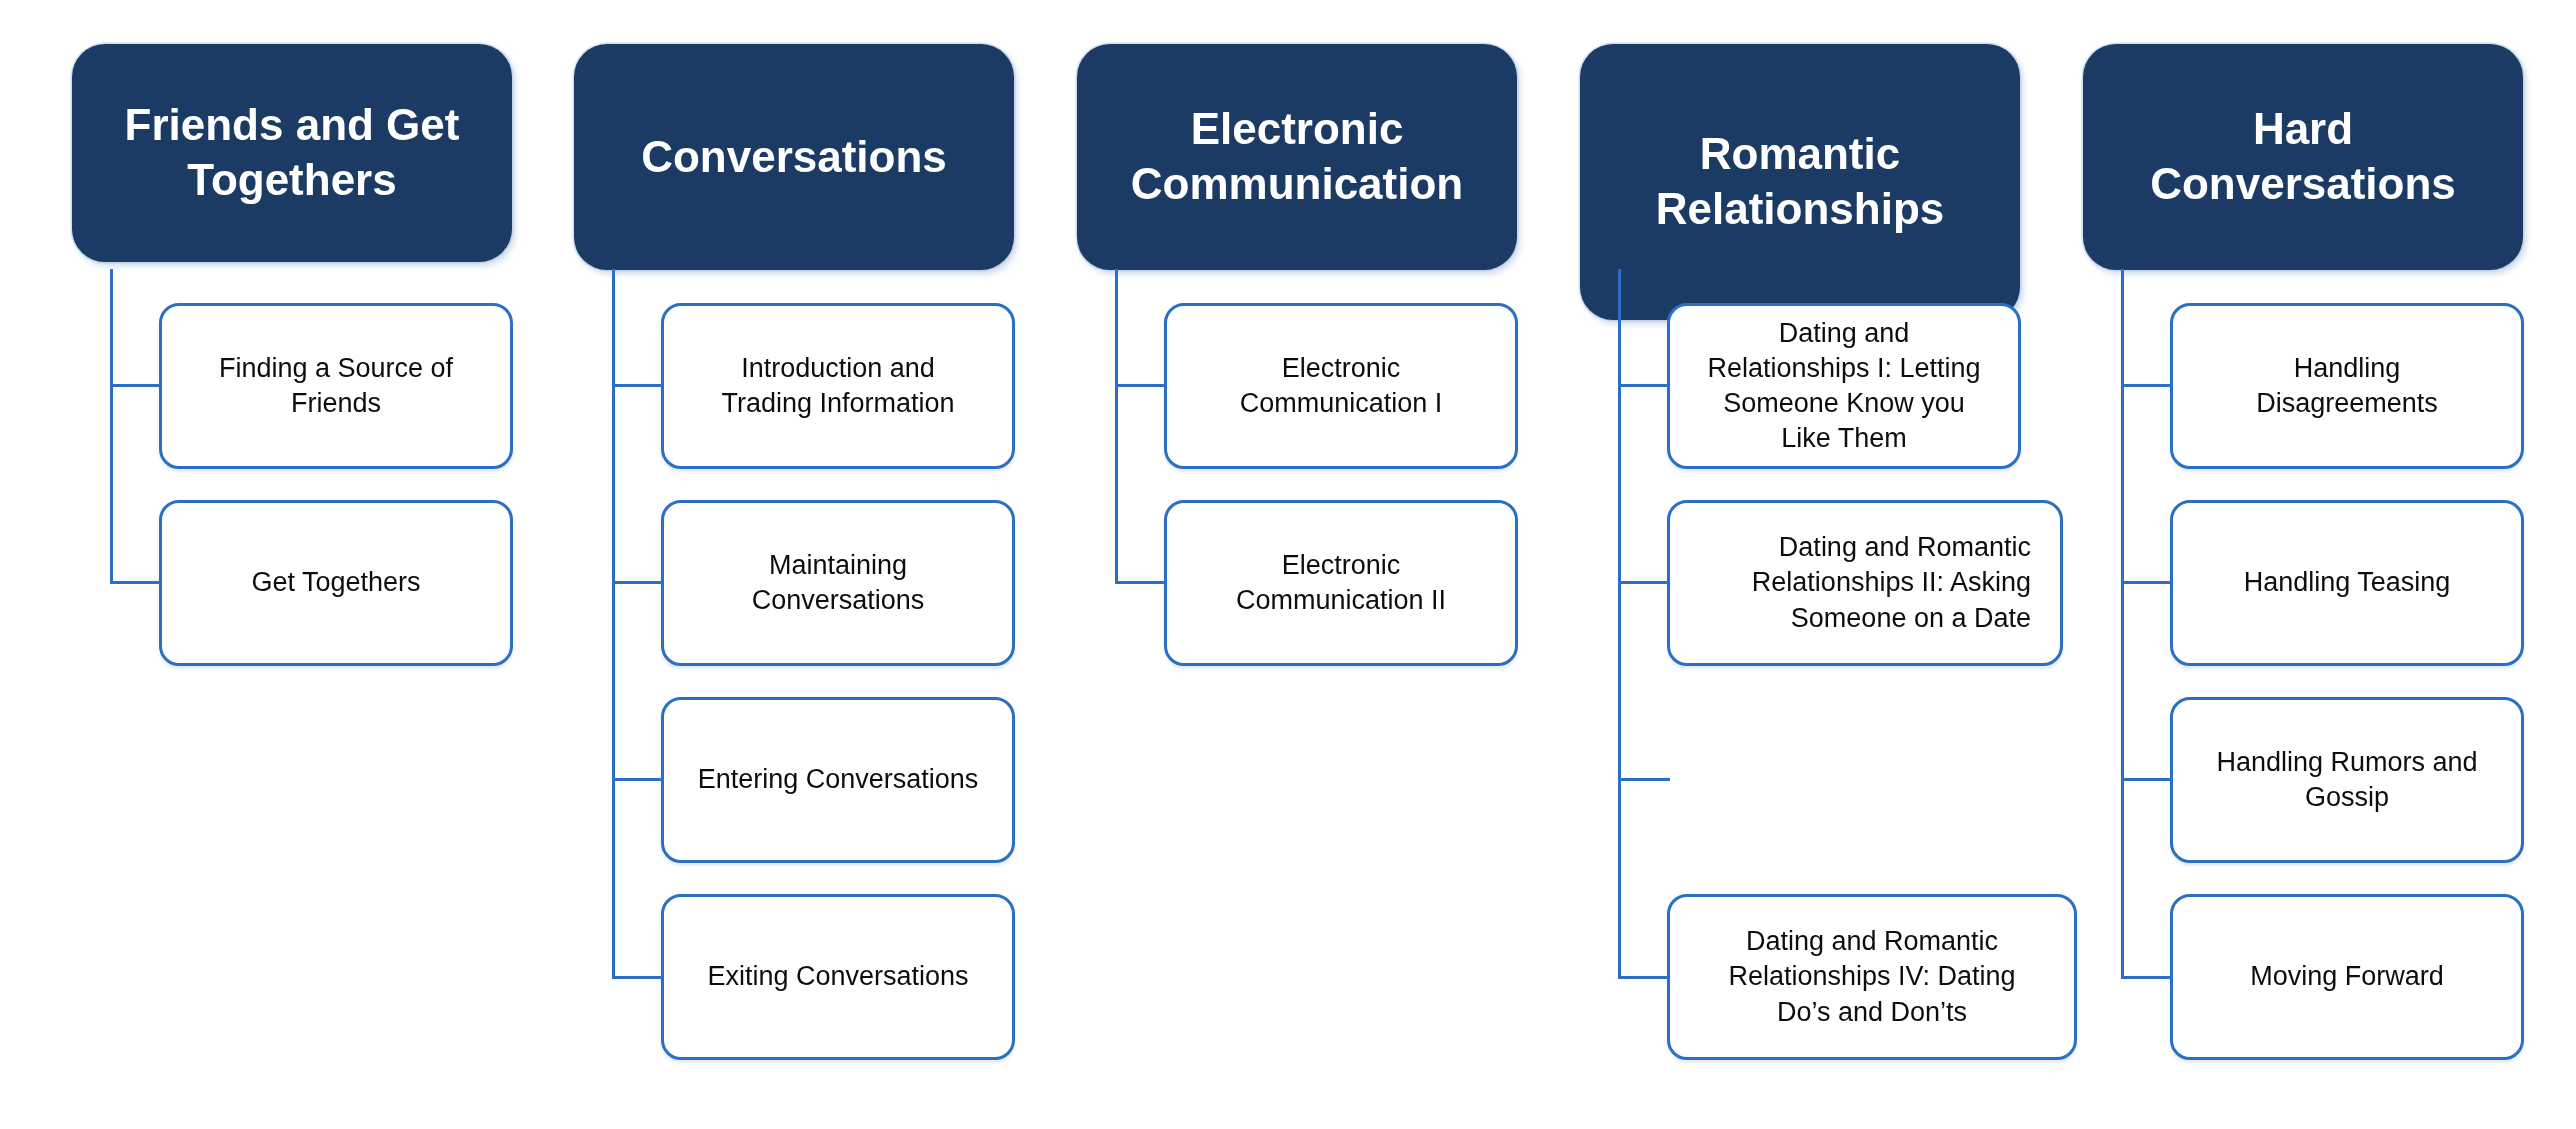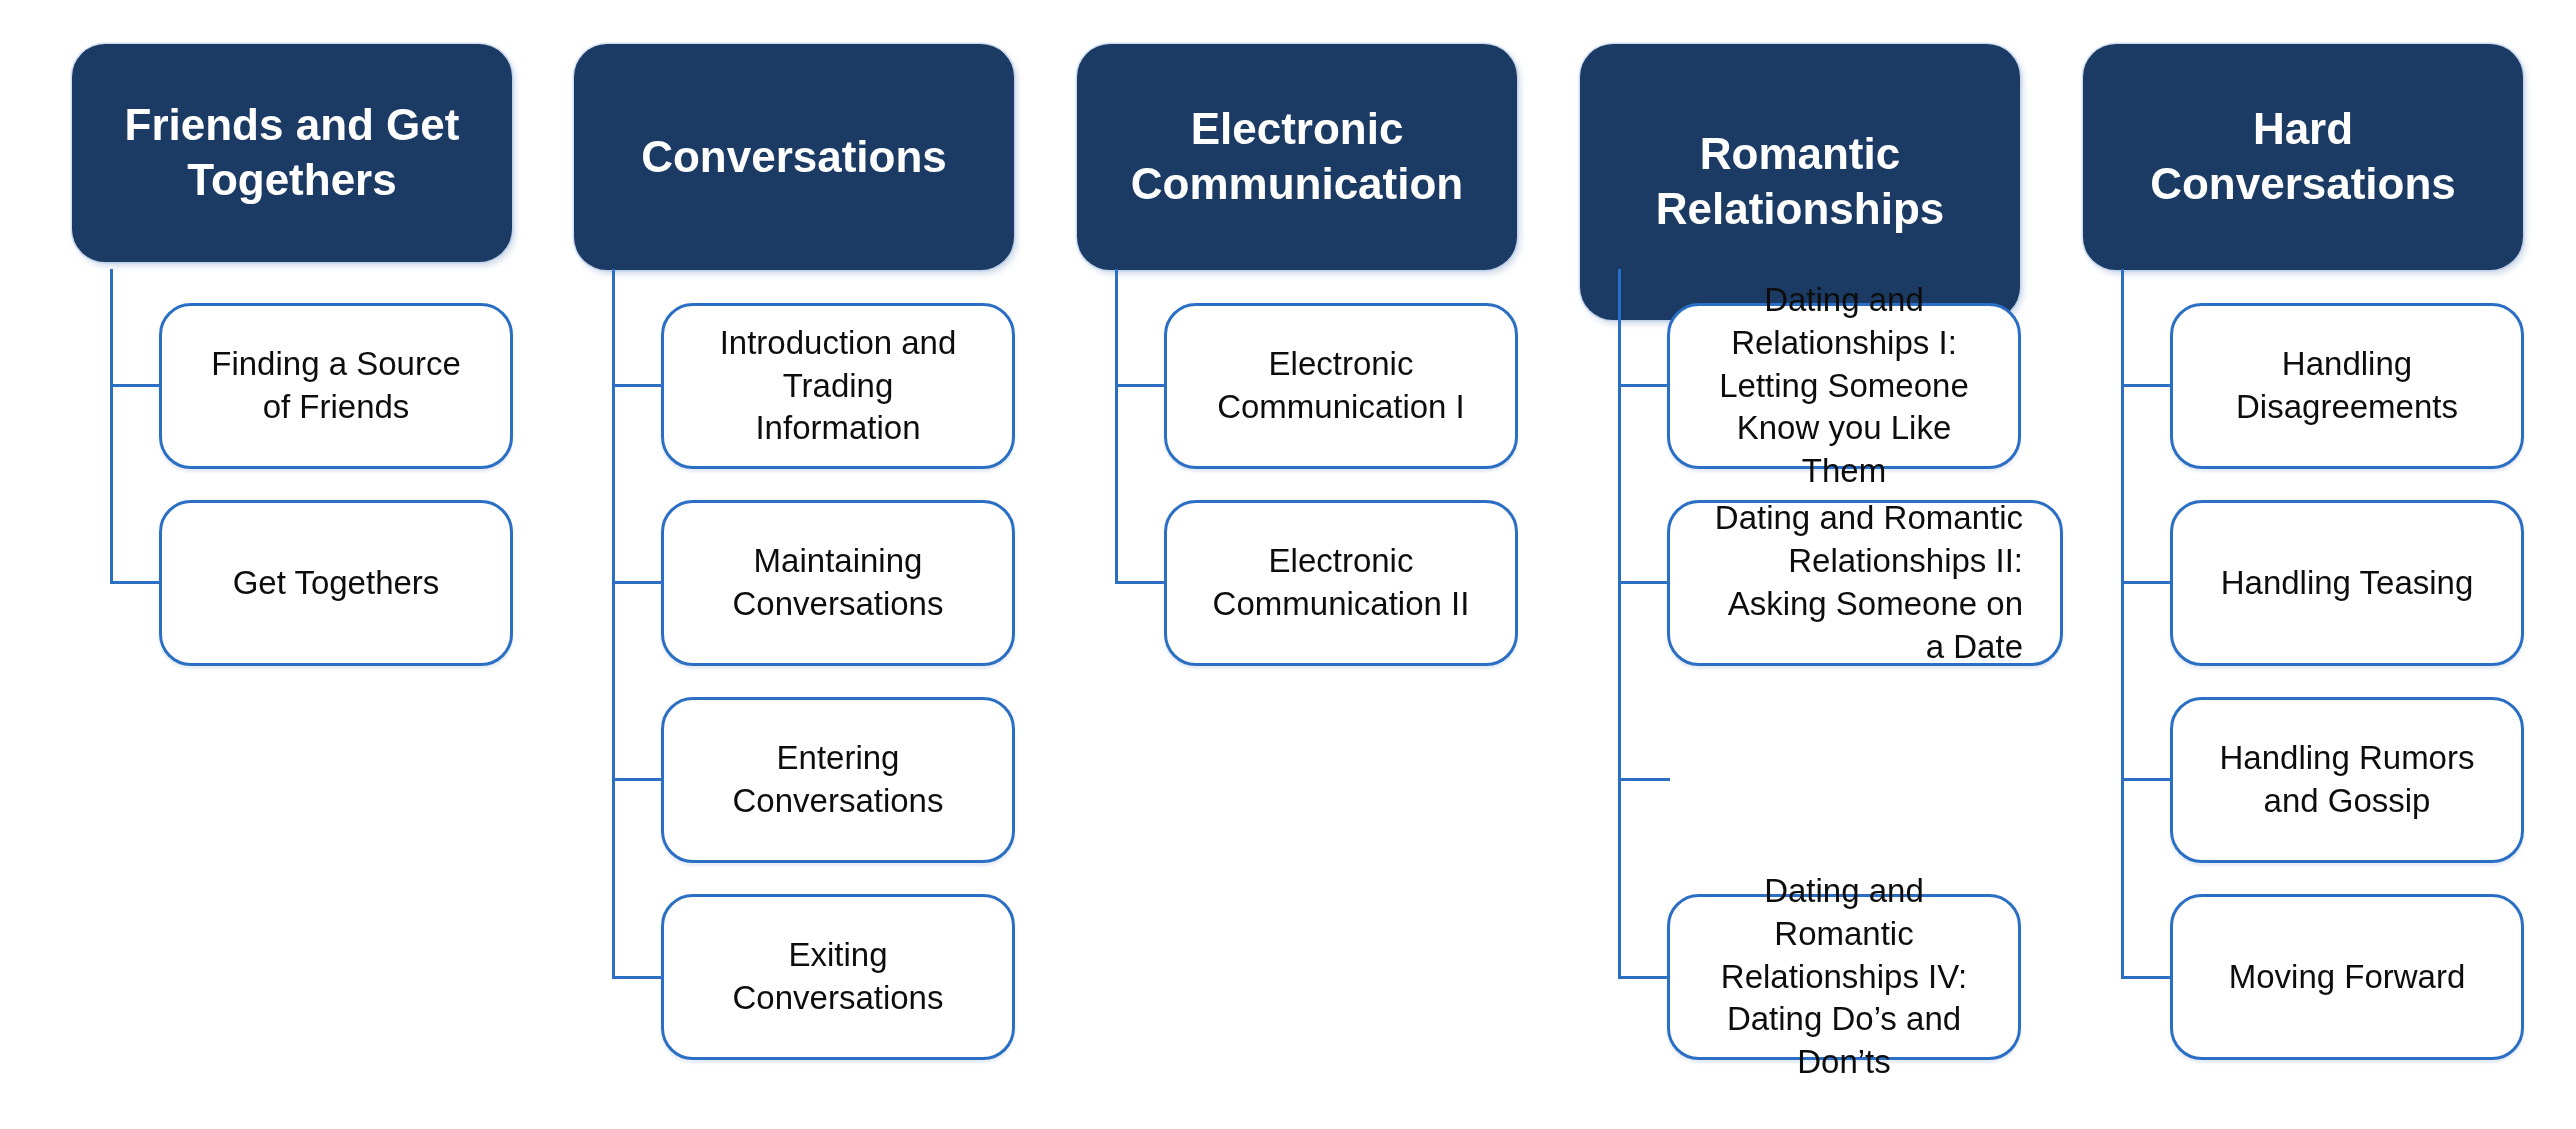--- a/index.html
+++ b/index.html
@@ -41,28 +41,28 @@
     padding: 0 18px;
     box-sizing: border-box;
     box-shadow: 0 0 0 1.5px rgba(173, 198, 231, 0.55),
                 3px 3.8px 6.8px rgba(120, 150, 190, 0.35);
   }
   .child-box {
     position: absolute;
     background: var(--child-fill, #ffffff);
     color: var(--child-text, #0d0d0d);
     border: 3px solid var(--child-border, #2B6FC4);
-    border-radius: 32px;
+    border-radius: 20px;
     display: flex;
     align-items: center;
     justify-content: center;
     text-align: center;
-    font-size: 33px;
+    font-size: 27px;
     line-height: 1.3;
-    padding: 0 37px;
+    padding: 0 29px;
     box-sizing: border-box;
     box-shadow: 0 2.3px 3px rgba(150, 175, 210, 0.25);
   }
   .trunk, .stub {
     position: absolute;
     background: var(--connector, #2B6FC4);
   }
 </style>
 </head>
 <body style="background: rgb(255, 255, 255);">
@@ -138,21 +138,21 @@
   </div>
 
   <div class="stub" style="left: 38px; top: 581px; width: 52px; height: 3px;"></div>
   <div class="child-box" style="left: 87px; top: 500px; width: 396px; height: 166px; text-align: right;">
     <span>Dating and Romantic Relationships II: Asking Someone on a Date</span>
   </div>
 
   <div class="stub" style="left: 38px; top: 778px; width: 52px; height: 3px;"></div>
 
   <div class="stub" style="left: 38px; top: 976px; width: 52px; height: 3px;"></div>
-  <div class="child-box" style="left: 87px; top: 894px; width: 354px; height: 166px;">
+  <div class="child-box" style="left: 87px; top: 894px; width: 410px; height: 166px;">
     <span>Dating and Romantic Relationships IV: Dating Do’s and Don’ts</span>
   </div>
 </section>
     <section class="column" style="left: 2083px; width: 440px;">
     <div class="header-box" style="top: 44px; height: 226px;">
       <span>Hard Conversations</span>
     </div>
     <div class="trunk" style="left: 38px; top: 269px; width: 3px; height: 709px;"></div>
 
   <div class="stub" style="left: 38px; top: 384px; width: 52px; height: 3px;"></div>

